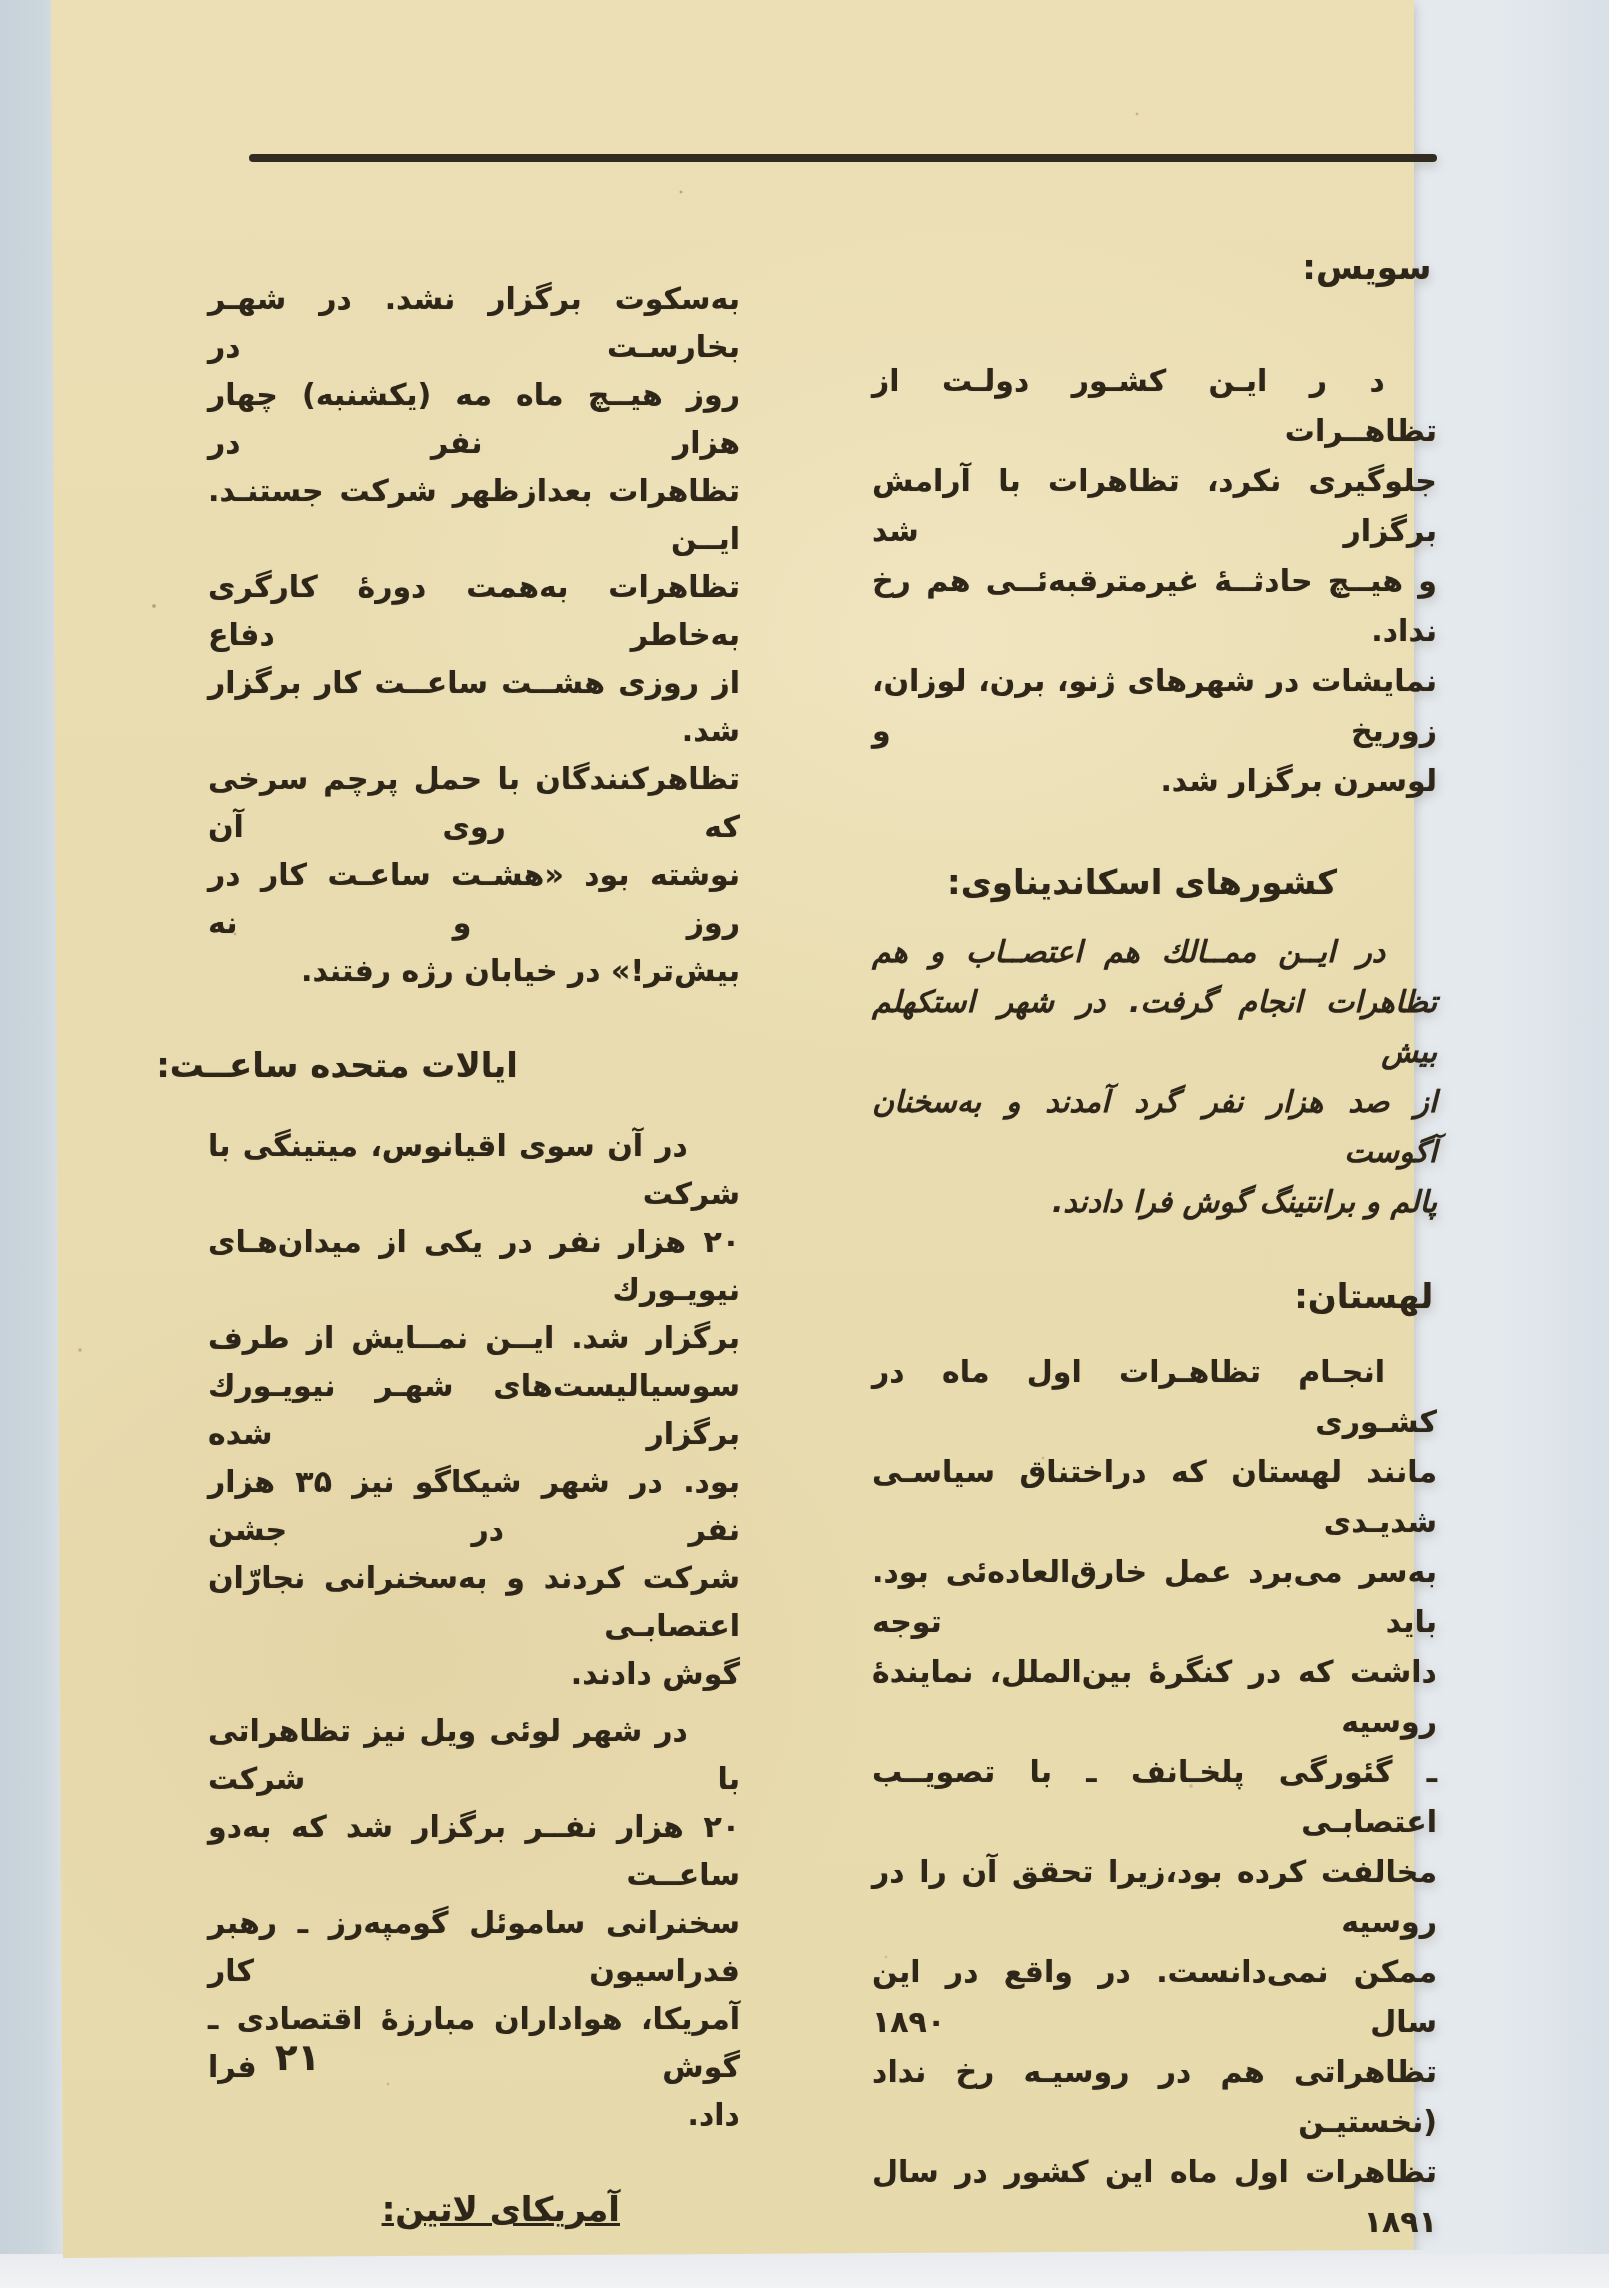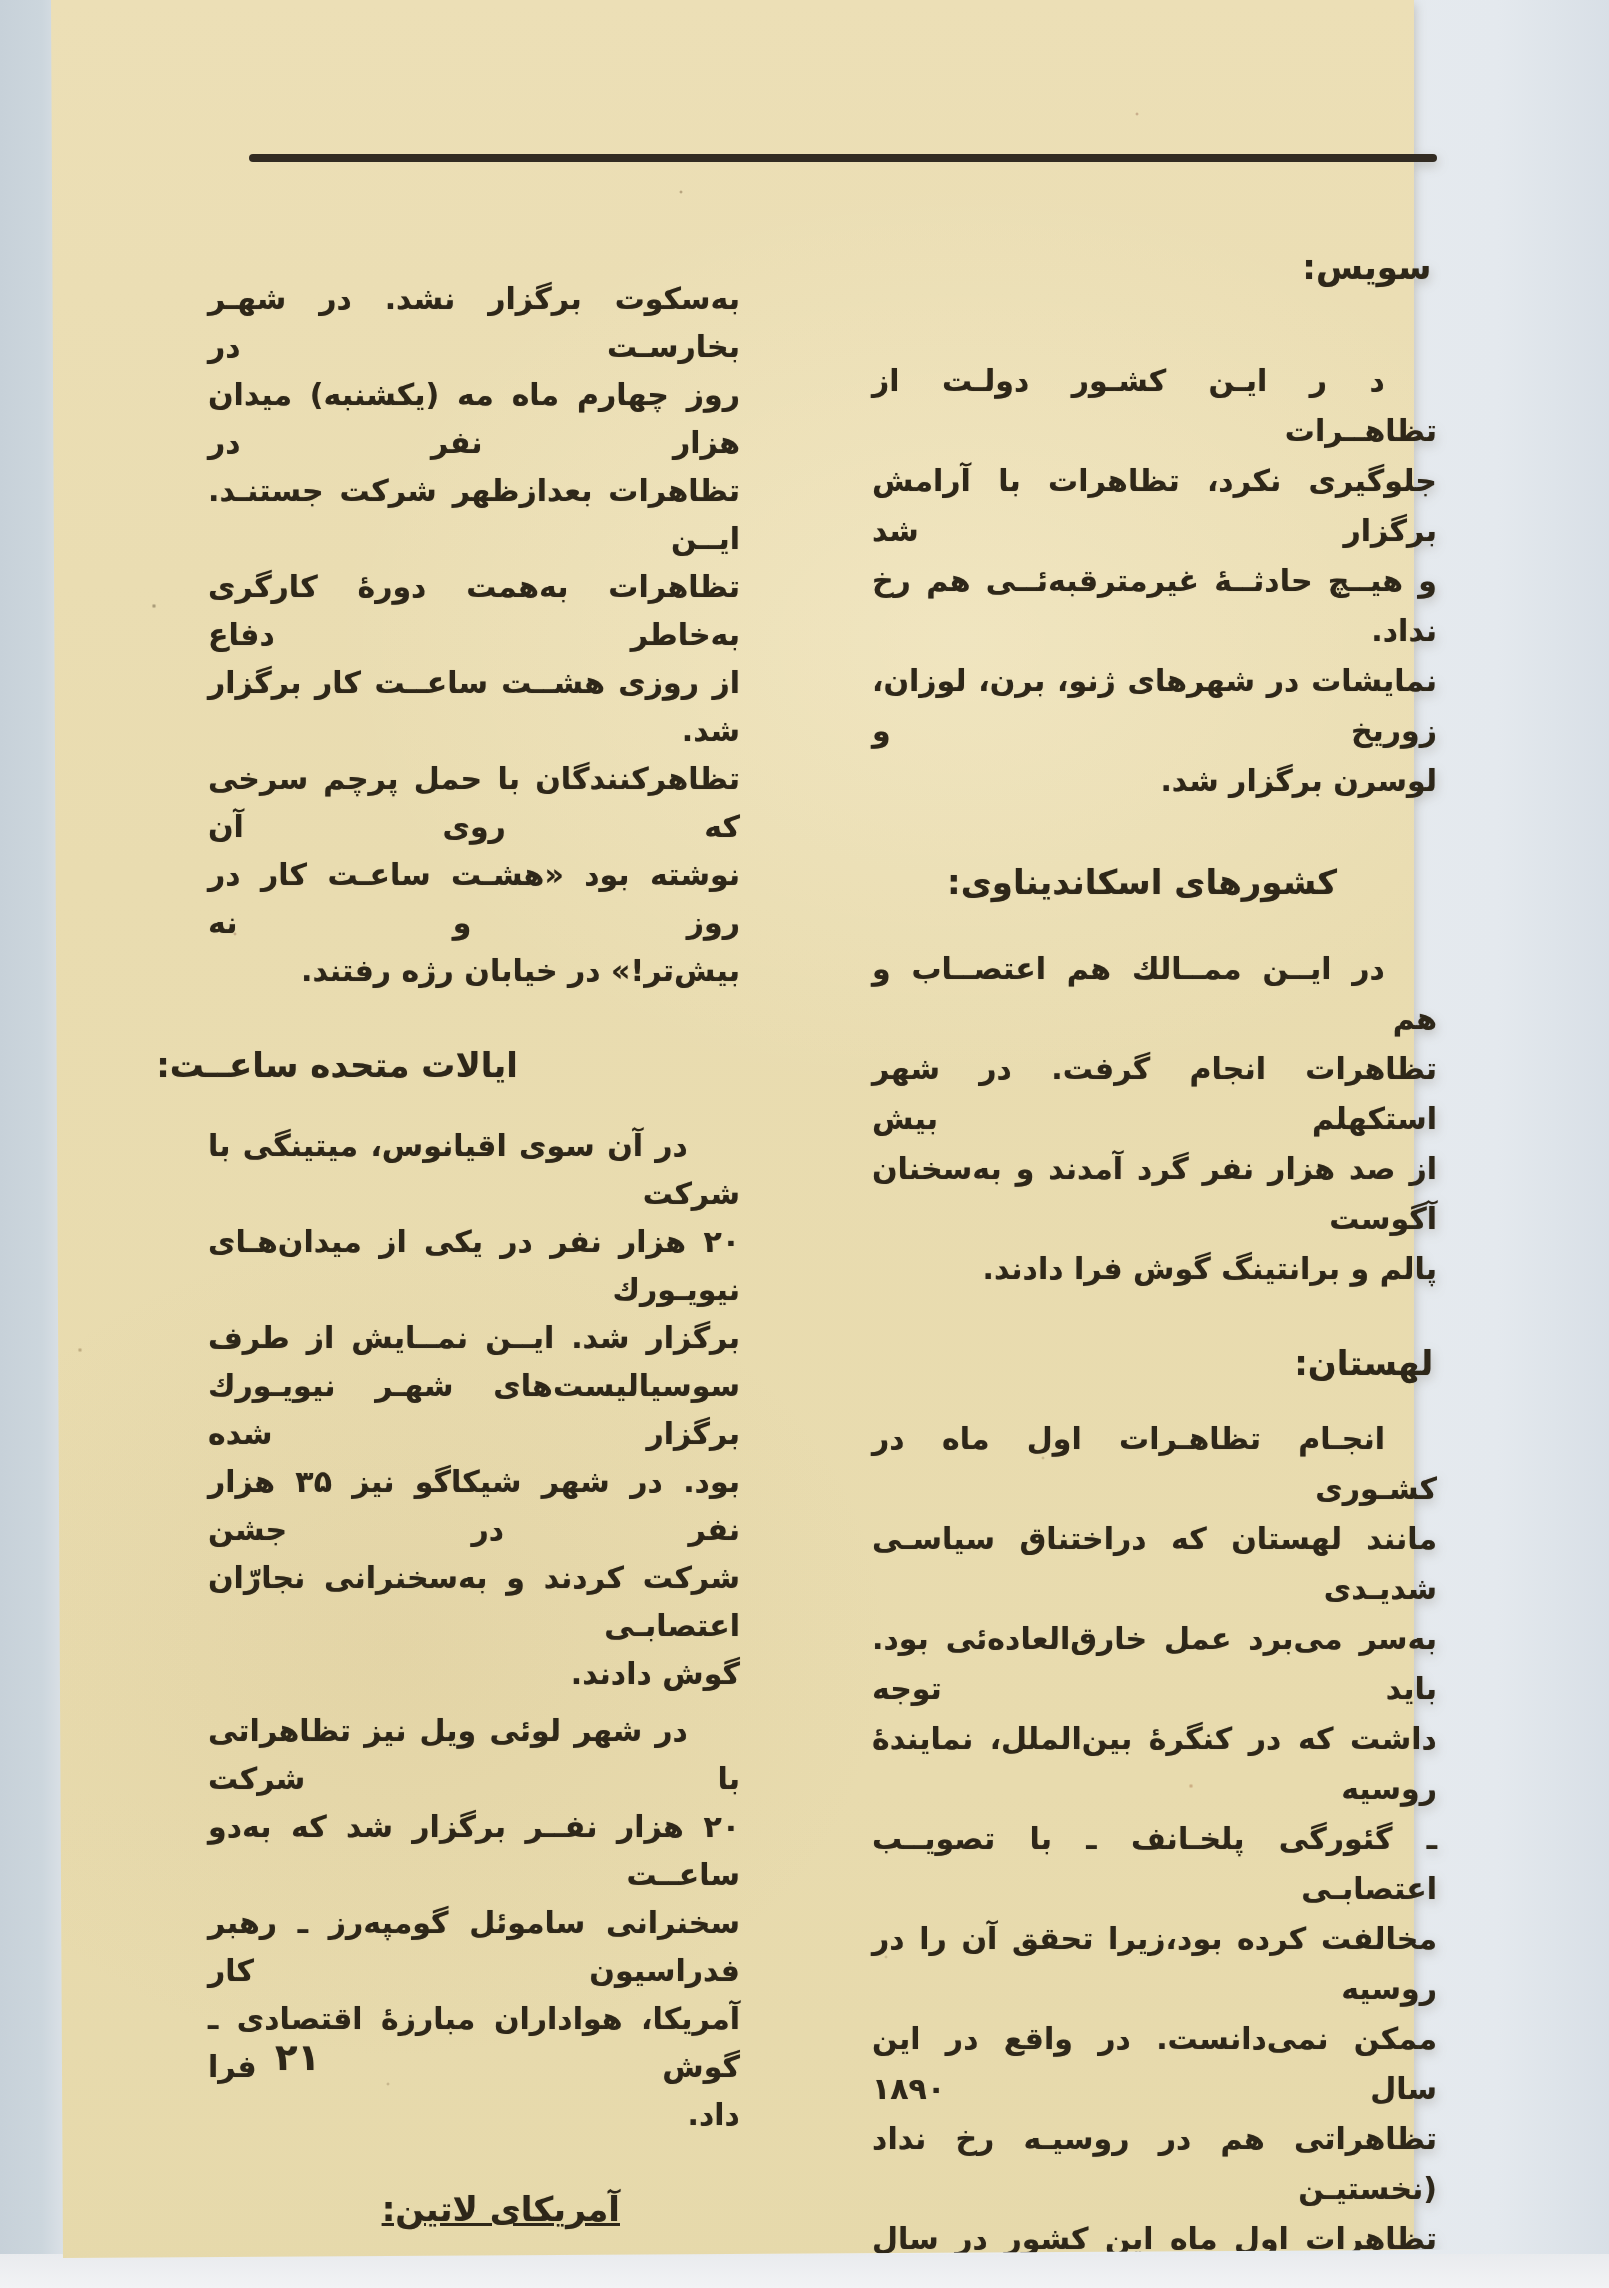--- a/index.html
+++ b/index.html
@@ -53,21 +53,21 @@
   #col-right{left:872px;top:242px;width:565px;font-size:30px;line-height:50px;}
   #col-left {left:208px;top:275px;width:532px;font-size:30px;line-height:48px;}
   .heading{font-size:34px;text-align:right;white-space:nowrap;}
   .para .line{text-align:justify;text-align-last:justify;}
   .para .line.last{text-align-last:right;}
   .para .line.first-indent{text-indent:52px;}
   
   .h-switzerland{margin-top:0;padding-left:0;padding-right:5.5px;}
   .p-switzerland{margin-top:64px;}
   .h-scandinavia{margin-top:51px;padding-right:100px;}
-  .p-scandinavia{margin-top:37px;}
+  .p-scandinavia{margin-top:20px;font-style:italic;}
   .h-poland{margin-top:44px;padding-right:3.7px;}
   .p-poland{margin-top:26px;}
   .p-bucharest{margin-top:0;}
   .h-usa{margin-top:46px;padding-right:222px;}
   .p-usa-1{margin-top:33px;}
   .p-usa-2{margin-top:9.2px;}
   .h-latin-america{margin-top:46px;padding-right:120px;text-decoration:underline;}
   .p-latam-1{margin-top:31px;}
   
   .page-number{
@@ -109,21 +109,21 @@
           <div class="line">مخالفت کرده بود،زیرا تحقق آن را در روسیه</div>
           <div class="line">ممکن نمی‌دانست. در واقع در این سال ۱۸۹۰</div>
           <div class="line">تظاهراتی هم در روسیـه رخ نداد (نخستیـن</div>
           <div class="line">تظاهرات اول ماه این کشور در سال ۱۸۹۱</div>
           <div class="line">برگزار شد). اما در شهر ورشو کارگران صنعتی</div>
         </div>
       </div>
     <div id="col-left" class="col" lang="fa" dir="rtl">
         <div class="para p-bucharest">
           <div class="line">به‌سکوت برگزار نشد. در شهـر بخارسـت در</div>
-          <div class="line">روز چهارم ماه مه (یکشنبه) میدان هزار نفر در</div>
+          <div class="line">روز هیــچ ماه مه (یکشنبه) چهار هزار نفر در</div>
           <div class="line">تظاهرات بعدازظهر شرکت جستنـد. ایــن</div>
           <div class="line">تظاهرات به‌همت دورهٔ کارگری به‌خاطر دفاع</div>
           <div class="line">از روزی هشــت ساعــت کار برگزار شد.</div>
           <div class="line">تظاهرکنندگان با حمل پرچم سرخی که روی آن</div>
           <div class="line">نوشته بود «هشـت ساعـت کار در روز و نه</div>
           <div class="line last">بیش‌تر!» در خیابان رژه رفتند.</div>
         </div>
         <div class="heading h-usa">ایالات متحده ساعــت:</div>
         <div class="para p-usa-1">
           <div class="line first-indent">در آن سوی اقیانوس، میتینگی با شرکت</div>

